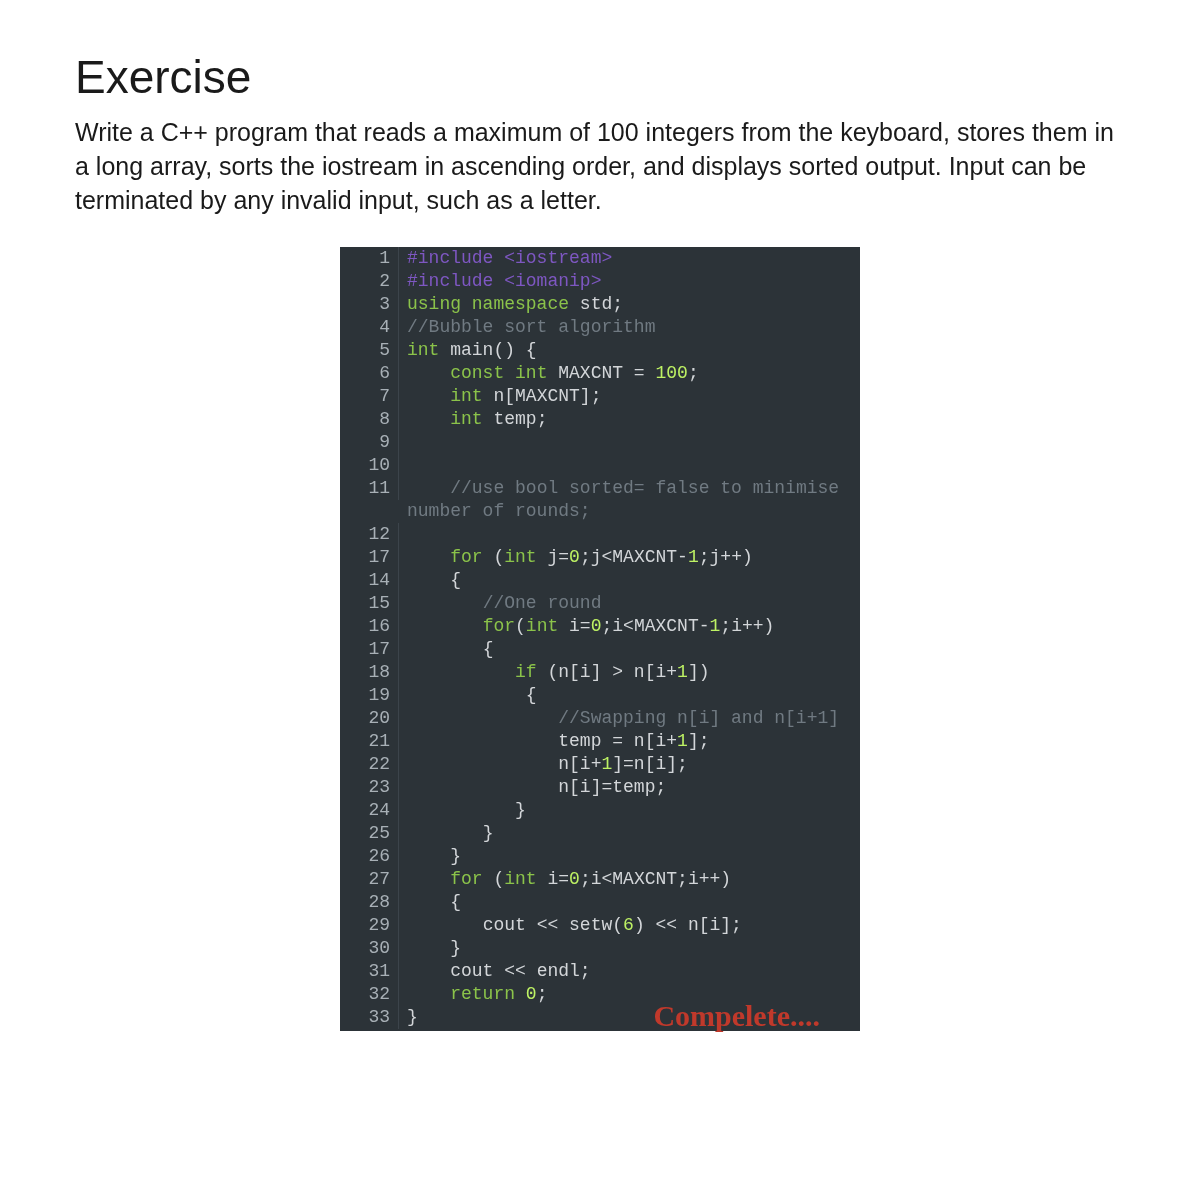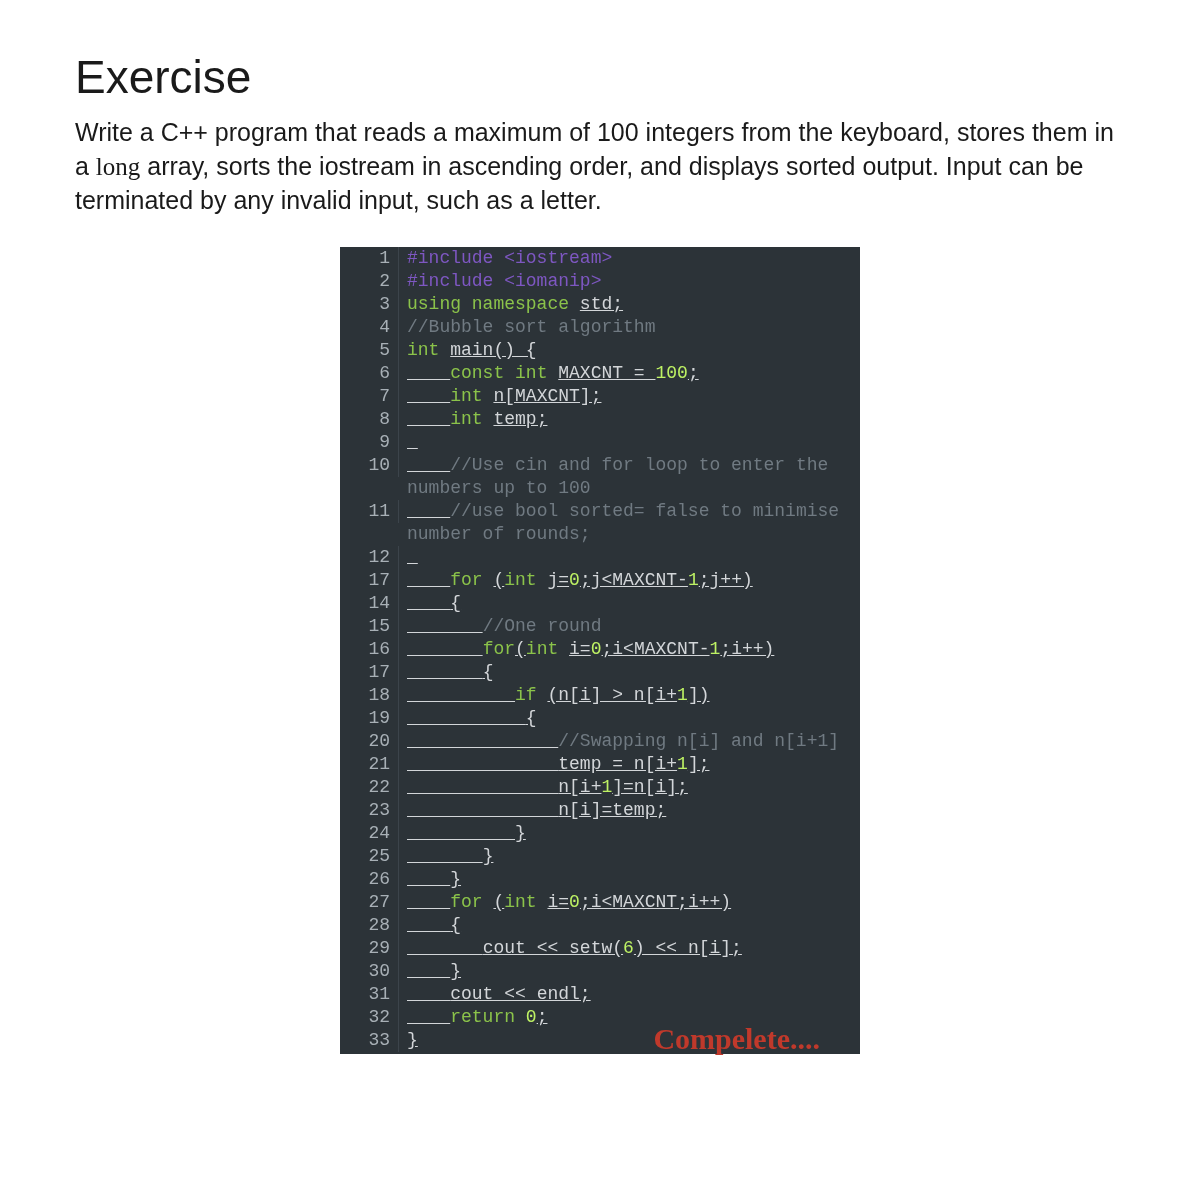--- a/index.html
+++ b/index.html
@@ -18,21 +18,21 @@
     font-size: 46px;
     font-weight: 400;
     margin: 0 0 12px 0;
   }
   .prompt {
     font-size: 25px;
     line-height: 1.35;
     margin: 0 0 30px 0;
   }
   .prompt .mono {
-    font-family: Liberation Serif, serif;
+    font-family: Liberation Sans, sans-serif;
   }
   .editor-wrap {
     display: flex;
     justify-content: center;
   }
   .editor {
     position: relative;
     width: 520px;
     background: #2c3338;
     font-family: "Consolas", "Menlo", "Courier New", monospace;
@@ -57,21 +57,21 @@
     flex: 1;
     padding-left: 8px;
     color: #d3d6d9;
     white-space: pre-wrap;
     word-break: break-word;
   }
   .c-pre   { color: #7e57c2; }  
   .c-kw    { color: #8bc34a; }  
   .c-num   { color: #bef264; }  
   .c-cmt   { color: #707a82; }  
-  .c-txt   { color: #d3d6d9; text-decoration: underline; }  
+  .c-txt   { color: #d3d6d9; }  
   .watermark {
     position: absolute;
     bottom: 4px;
     right: 40px;
     font-family: Georgia, "Times New Roman", serif;
     font-size: 30px;
     font-weight: bold;
     color: #c0392b;
   }
 </style>
@@ -117,21 +117,21 @@
         <div class="line">
           <div class="gutter">8</div>
           <div class="code"><span class="c-txt">    </span><span class="c-kw">int </span><span class="c-txt">temp;</span></div>
         </div>
         <div class="line">
           <div class="gutter">9</div>
           <div class="code"><span class="c-txt"> </span></div>
         </div>
         <div class="line">
           <div class="gutter">10</div>
-          <div class="code"><span class="c-txt">    </span><span class="c-cmt">//Use cin and for loop to enter the numbers up to 100</span></div>
+          <div class="code"><span class="c-txt">    </span></div>
         </div>
         <div class="line">
           <div class="gutter">11</div>
           <div class="code"><span class="c-txt">    </span><span class="c-cmt">//use bool sorted= false to minimise number of rounds;</span></div>
         </div>
         <div class="line">
           <div class="gutter">12</div>
           <div class="code"><span class="c-txt"> </span></div>
         </div>
         <div class="line">

